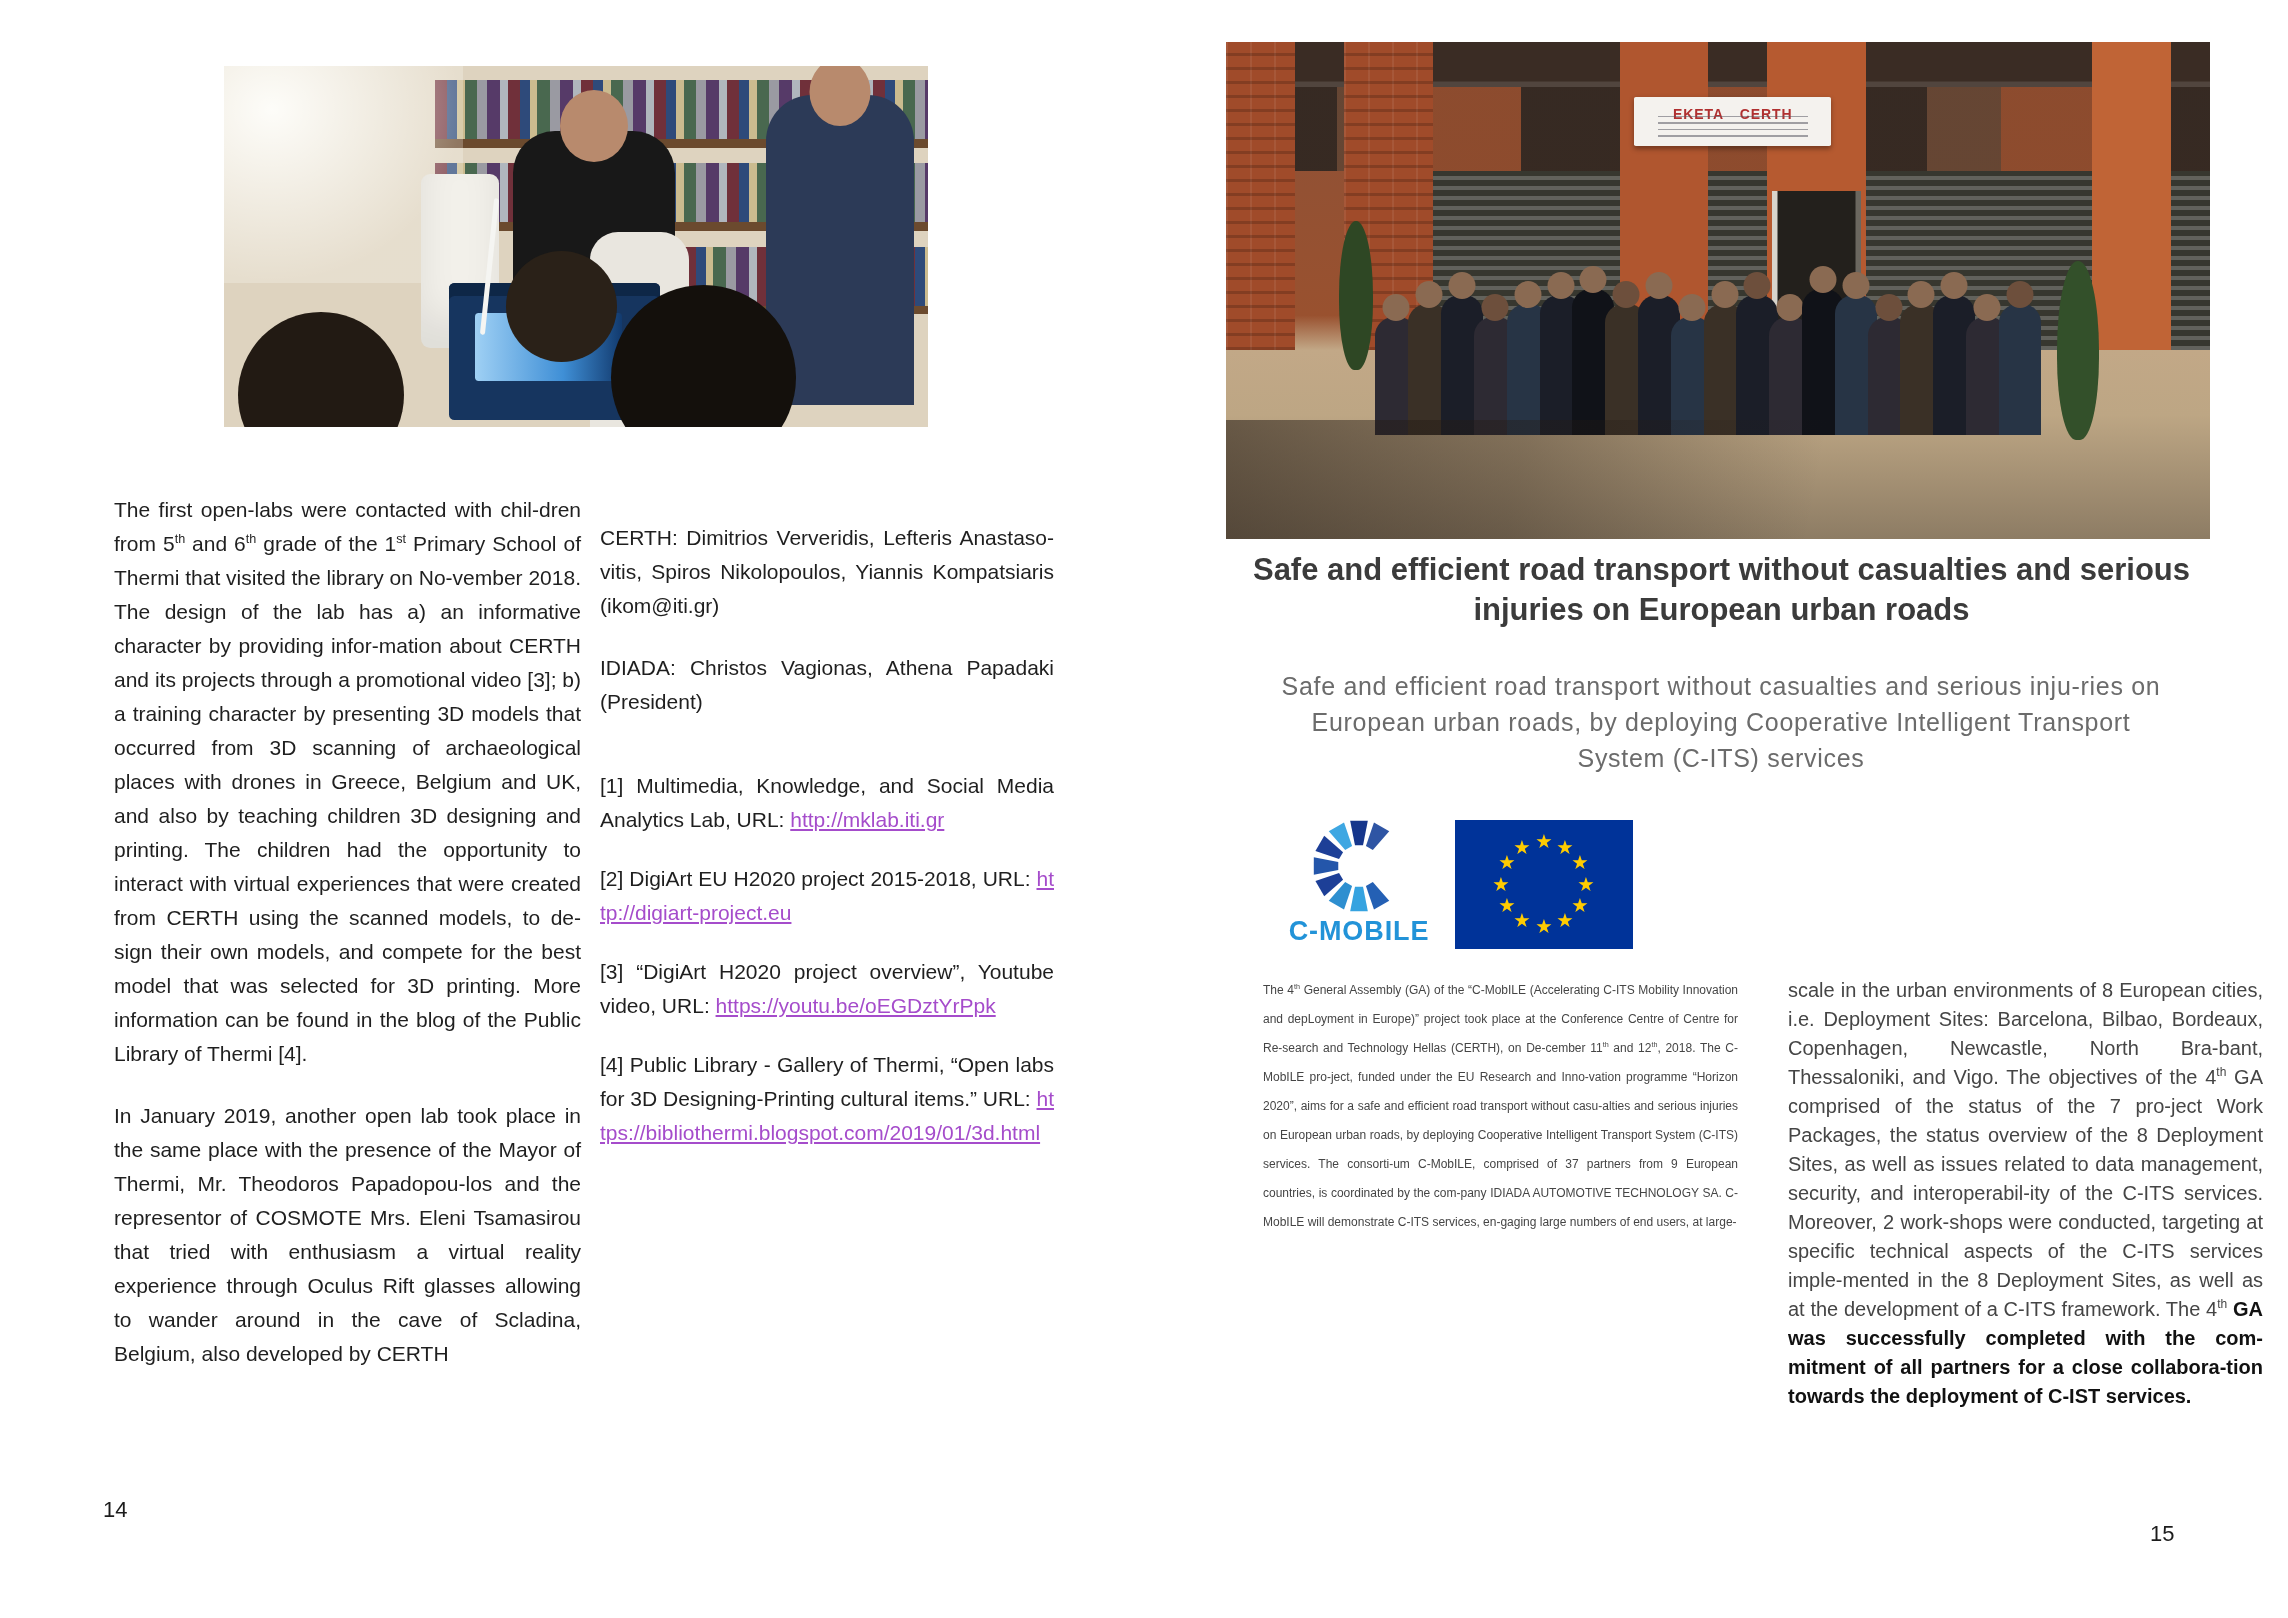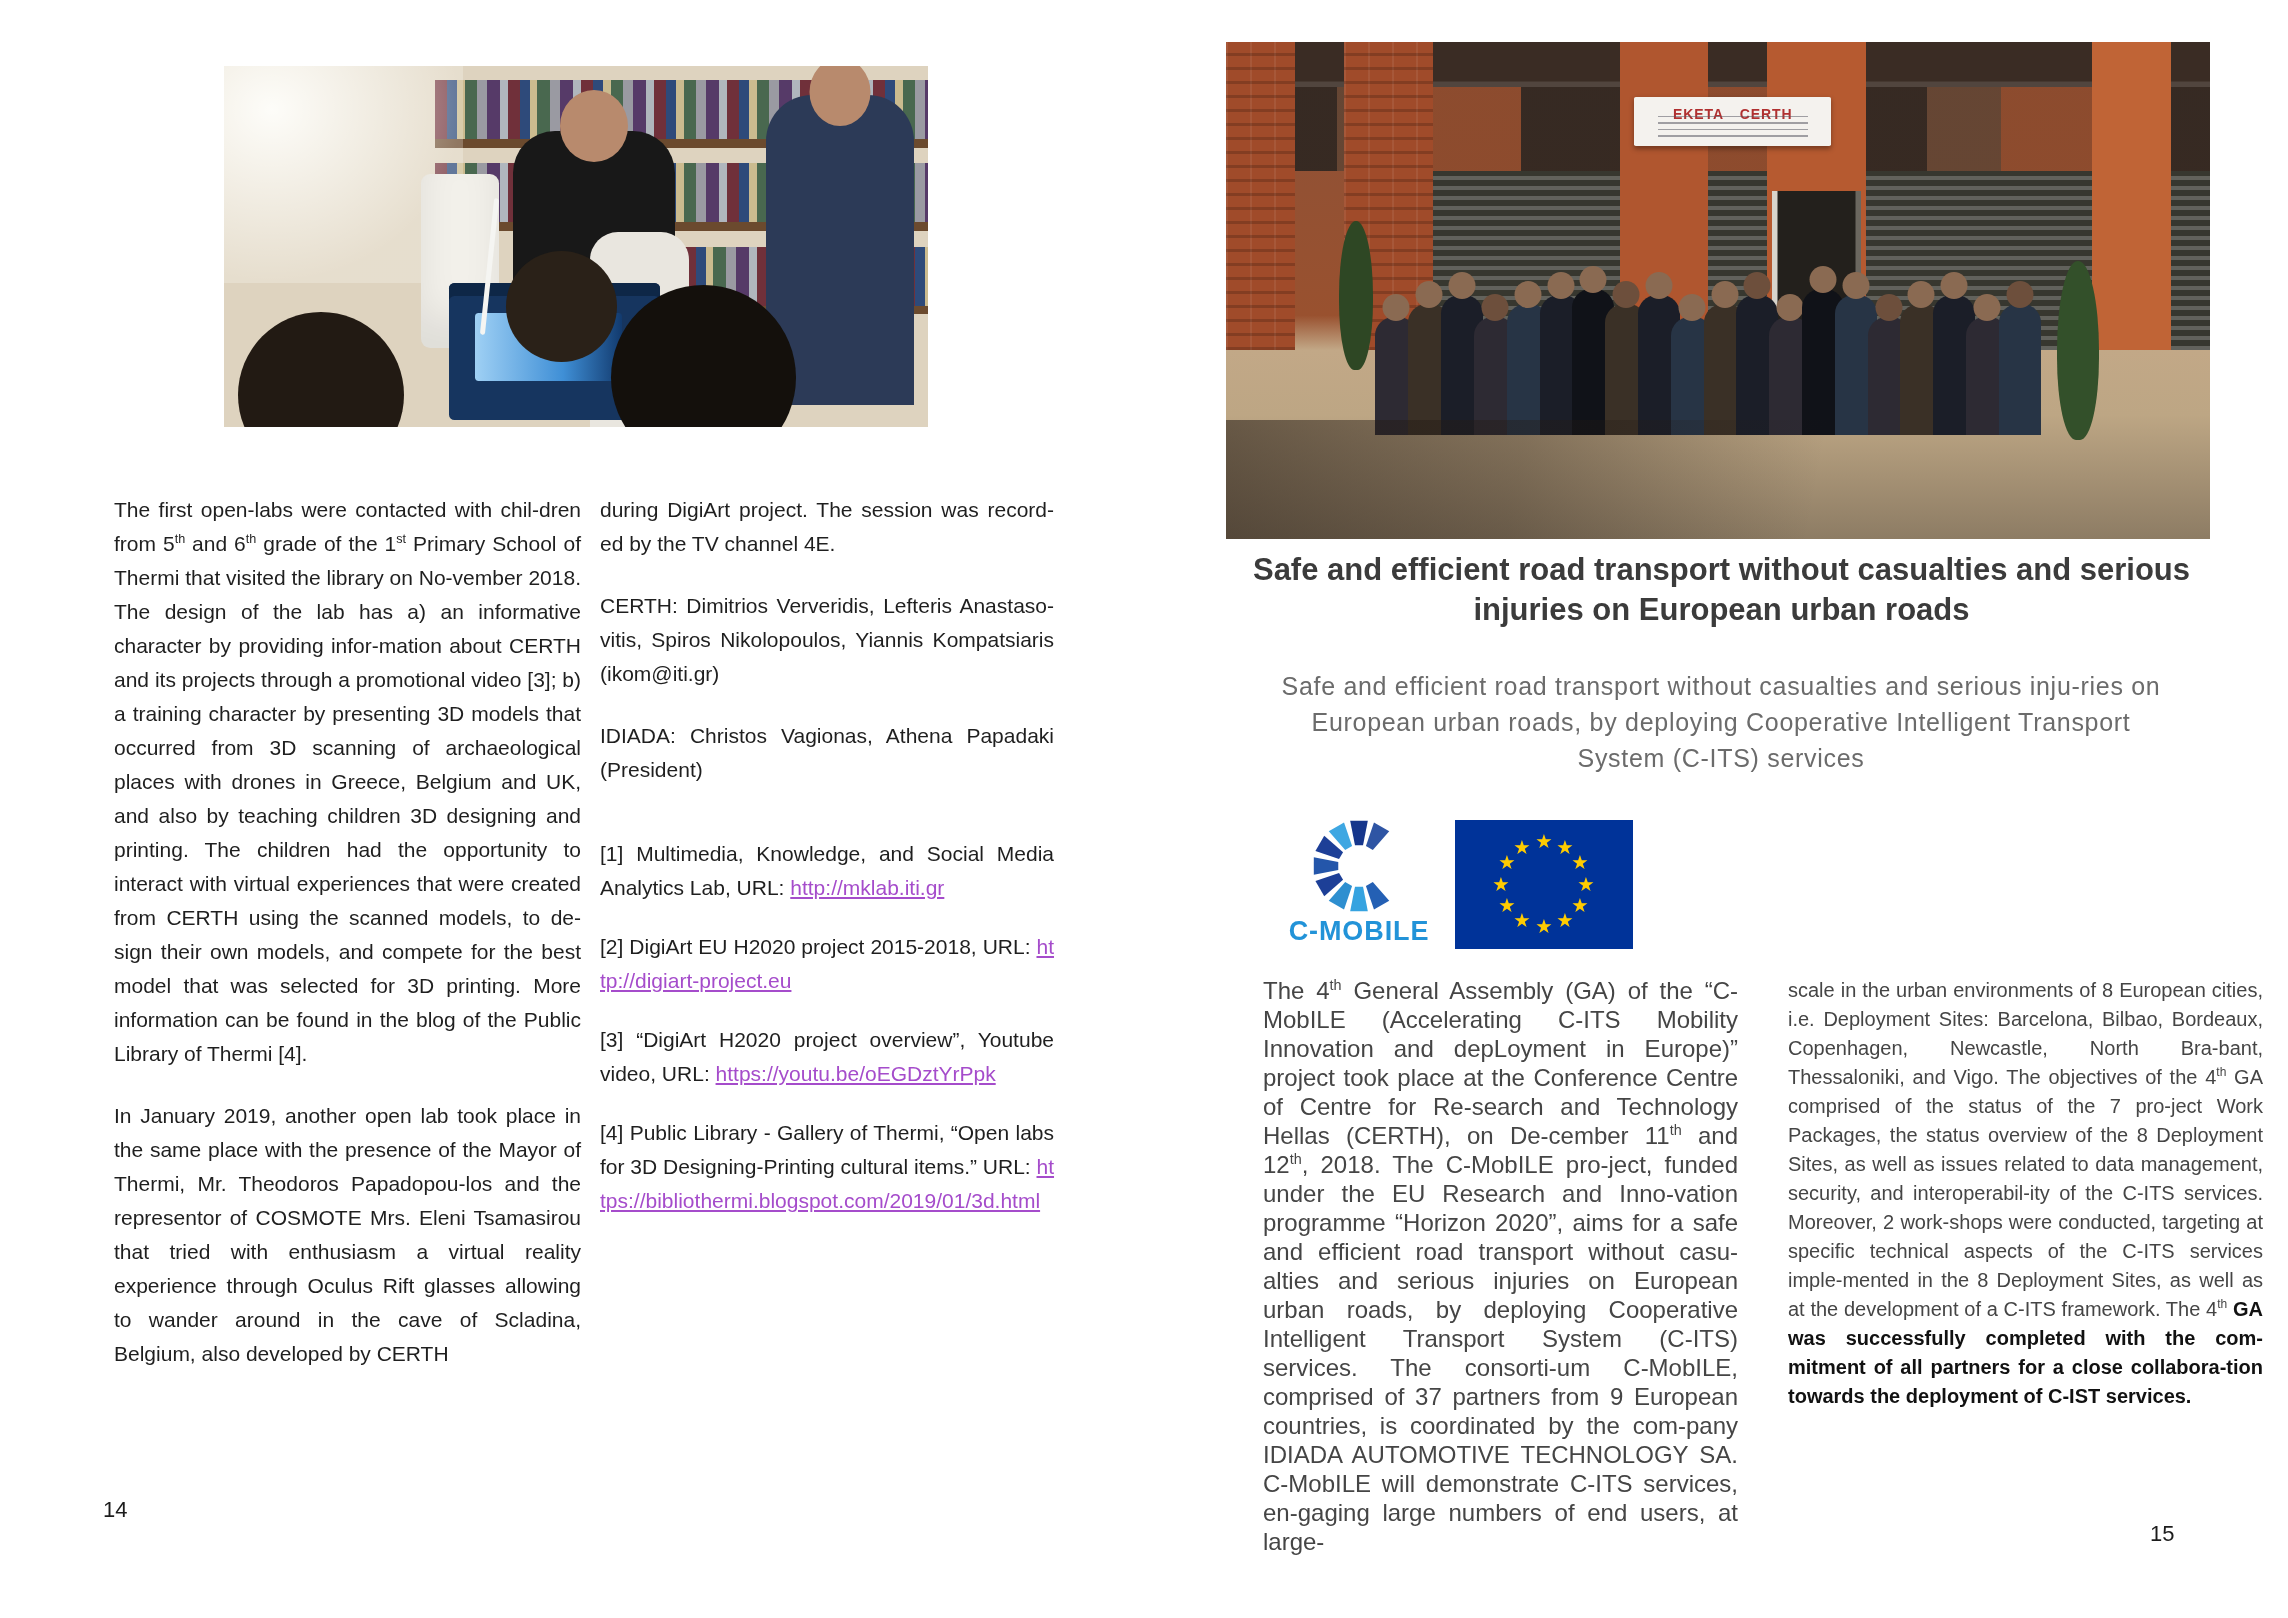--- a/index.html
+++ b/index.html
@@ -32,21 +32,21 @@
   .org-heading{text-decoration:underline;margin-top:54px !important;text-align:left;}
   .col-l2 .orgp{margin-top:28px;}
   .refs{margin-top:50px;}
   .refs p{margin-bottom:25px;}
 
   
   .title{position:absolute;left:1237px;top:550px;width:969px;text-align:center;
          font-size:31px;line-height:40px;font-weight:bold;color:var(--title-gray);}
   .subtitle{position:absolute;left:1278px;top:668px;width:886px;text-align:center;
          font-size:25px;line-height:36px;color:var(--subtitle-gray);letter-spacing:0.7px;}
-  .col-r1{left:1263px;top:976px;width:475px;font-size:24px;line-height:29px;color:var(--body-right);}
+  .col-r1{left:1263px;top:976px;width:475px;font-size:12px;line-height:29px;color:var(--body-right);}
   .col-r2{left:1755px;top:976px;width:475px;font-size:20px;line-height:29px;color:var(--body-right);margin-left:33px;}
   .col-r2 b{color:#111;}
 
   
   .logos{position:absolute;left:1278px;top:818px;height:135px;}
   .cmobile{position:absolute;left:0;top:0;width:162px;height:135px;text-align:center;}
   .cmobile svg{display:block;margin:0 auto;width:96px;height:96px;}
   .cm-word{margin-top:1.8px;font-size:27px;font-weight:bold;letter-spacing:0.9px;color:var(--cmobile-blue);}
   .euflag{position:absolute;left:177px;top:1.8px;width:178px;height:129px;background:var(--eu-blue);}
   .euflag .star{position:absolute;transform:translate(-50%,-50%);font-size:19.4px;color:var(--eu-star);line-height:1;}
@@ -146,21 +146,20 @@
       <div class="kid-head kh1"></div>
       <div class="kid-head kh2"></div>
     </figure>
 
     <div class="col col-l1">
       <p><span>The first open-labs were contacted with chil-dren from 5</span><sup>th</sup><span> and 6</span><sup>th</sup><span> grade of the 1</span><sup>st</sup><span> Primary School of Thermi that visited the library on No-vember 2018. The design of the lab has a) an informative character by providing infor-mation about CERTH and its projects through a promotional video [3]; b) a training character by presenting 3D models that occurred from 3D scanning of archaeological places with drones in Greece, Belgium and UK, and also by teaching children 3D designing and printing. The children had the opportunity to interact with virtual experiences that were created from CERTH using the scanned models, to de-sign their own models, and compete for the best model that was selected for 3D printing. More information can be found in the blog of the Public Library of Thermi [4].</span></p>
       <p><span>In January 2019, another open lab took place in the same place with the presence of the Mayor of Thermi, Mr. Theodoros Papadopou-los and the representor of COSMOTE Mrs. Eleni Tsamasirou that tried with enthusiasm a virtual reality experience through Oculus Rift glasses allowing to wander around in the cave of Scladina, Belgium, also developed by CERTH</span></p>
     </div>
 
     <div class="col col-l2">
-      <p><span>during DigiArt project. The session was record-ed by the TV channel 4E.</span></p>
       <p class="orgp"><span>CERTH: Dimitrios Ververidis, Lefteris Anastaso-vitis, Spiros Nikolopoulos, Yiannis Kompatsiaris (ikom@iti.gr)</span></p>
       <p class="orgp"><span>IDIADA: Christos Vagionas, Athena Papadaki (President)</span></p>
       <div class="refs">
         <p><span>[1] Multimedia, Knowledge, and Social Media Analytics Lab, URL: </span><a href="#" class="link">http://mklab.iti.gr</a></p>
         <p><span>[2] DigiArt EU H2020 project 2015-2018, URL: </span><a href="#" class="link">http://digiart-project.eu</a></p>
         <p><span>[3] “DigiArt H2020 project overview”, Youtube video, URL: </span><a href="#" class="link">https://youtu.be/oEGDztYrPpk</a></p>
         <p><span>[4] Public Library - Gallery of Thermi, “Open labs for 3D Designing-Printing cultural items.” URL: </span><a href="#" class="link">https://bibliothermi.blogspot.com/2019/01/3d.html</a></p>
       </div>
     </div>
 

